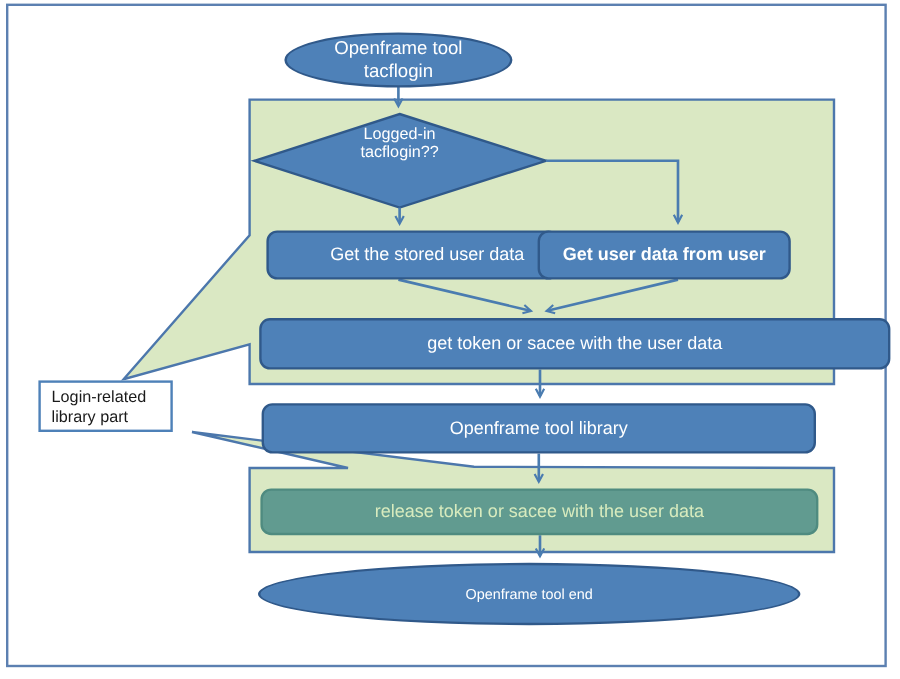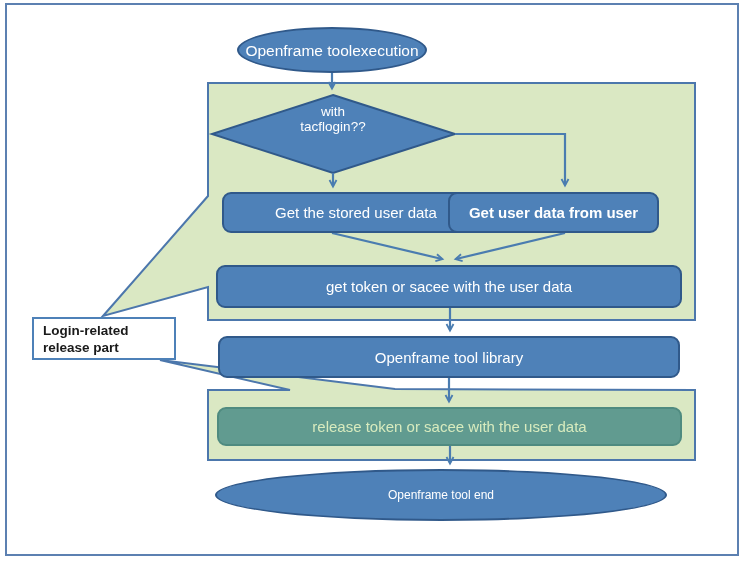--- a/index.html
+++ b/index.html
@@ -34,37 +34,37 @@
   .flow-arrow {
     fill: none;
     stroke: var(--arrow);
     stroke-width: 2.2;
   }
 
   .node {
     position: absolute;
     box-sizing: border-box;
     display: flex;
-    flex-direction: row;
+    flex-direction: column;
     align-items: center;
     justify-content: center;
     text-align: center;
     background: var(--node_fill);
     border: 2px solid var(--node_border);
     border-radius: 9px;
     color: var(--node_text);
     font-size: 15px;
     line-height: 19px;
   }
   .ellipse { border-radius: 50%; }
 
   #node-start        { left: 237px; top: 27px;  width: 190px; height: 46px; font-size: 15.5px; }
   #node-get-stored   { left: 222px; top: 192px; width: 244px; height: 41px; padding-left: 24px; }
   #node-get-from-user{ left: 448px; top: 192px; width: 211px; height: 41px; font-weight: bold; }
-  #node-get-token    { left: 216px; top: 265px; width: 466px; height: 43px; text-align: center; }
+  #node-get-token    { left: 216px; top: 265px; width: 526px; height: 43px; text-align: center; }
   #node-tool-function{ left: 218px; top: 336px; width: 462px; height: 42px; }
   #node-release      {
     left: 217px; top: 407px; width: 465px; height: 39px;
     background: var(--release_fill);
     border-color: var(--release_border);
     color: var(--release_text);
   }
   #node-end          { left: 215px; top: 469px; width: 452px; height: 52px; font-size: 12px; }
 
   #decision-label {
@@ -72,29 +72,28 @@
     left: 253px; top: 104px; width: 160px;
     text-align: center;
     color: var(--node_text);
     font-size: 13.5px;
     line-height: 15px;
   }
 
   #callout-label-box {
     position: absolute;
     left: 32px; top: 317px;
-    width: 144px; height: 43px;
+    width: 112px; height: 43px;
     box-sizing: border-box;
     background: #ffffff;
     border: 2.5px solid var(--label_border);
     color: var(--label_text);
     font-size: 13.5px;
     line-height: 17px;
     padding: 3px 4px 0 9px;
-    font-weight: bold;
   }
 </style>
 </head>
 <body>
 
 <div id="canvas">
 
   <div id="page-frame"></div>
 
   <svg id="flow-svg" width="750" height="566" viewBox="0 0 750 566">
@@ -115,25 +114,25 @@
     <path class="flow-arrow" marker-end="url(#ah)" d="M455,134 L565,134 L565,185"></path>
     <path class="flow-arrow" marker-end="url(#ah)" d="M332,233 L442,259"></path>
     <path class="flow-arrow" marker-end="url(#ah)" d="M565,233 L456,259"></path>
     <path class="flow-arrow" marker-end="url(#ah)" d="M450,308 L450,330"></path>
     <path class="flow-arrow" marker-end="url(#ah)" d="M449,378 L449,401"></path>
     <path class="flow-arrow" marker-end="url(#ah)" d="M450,446 L450,463"></path>
   </svg>
 
   <div class="node ellipse" id="node-start">
     <span>Openframe tool</span>
-    <span>execution</span>
+    <span>tacflogin</span>
   </div>
 
   <div id="decision-label">
-    <div>with</div>
+    <div>Logged-in</div>
     <div>tacflogin??</div>
   </div>
 
   <div class="node" id="node-get-stored">
     <span>Get the stored user data</span>
   </div>
 
   <div class="node" id="node-get-from-user">
     <span>Get user data from user</span>
   </div>
@@ -149,16 +148,16 @@
   <div class="node" id="node-release">
     <span>release token or sacee with the user data</span>
   </div>
 
   <div class="node ellipse" id="node-end">
     <span>Openframe tool end</span>
   </div>
 
   <div id="callout-label-box">
     <div>Login-related</div>
-    <div>release part</div>
+    <div>library part</div>
   </div>
 
 </div>
 
 </body></html>

